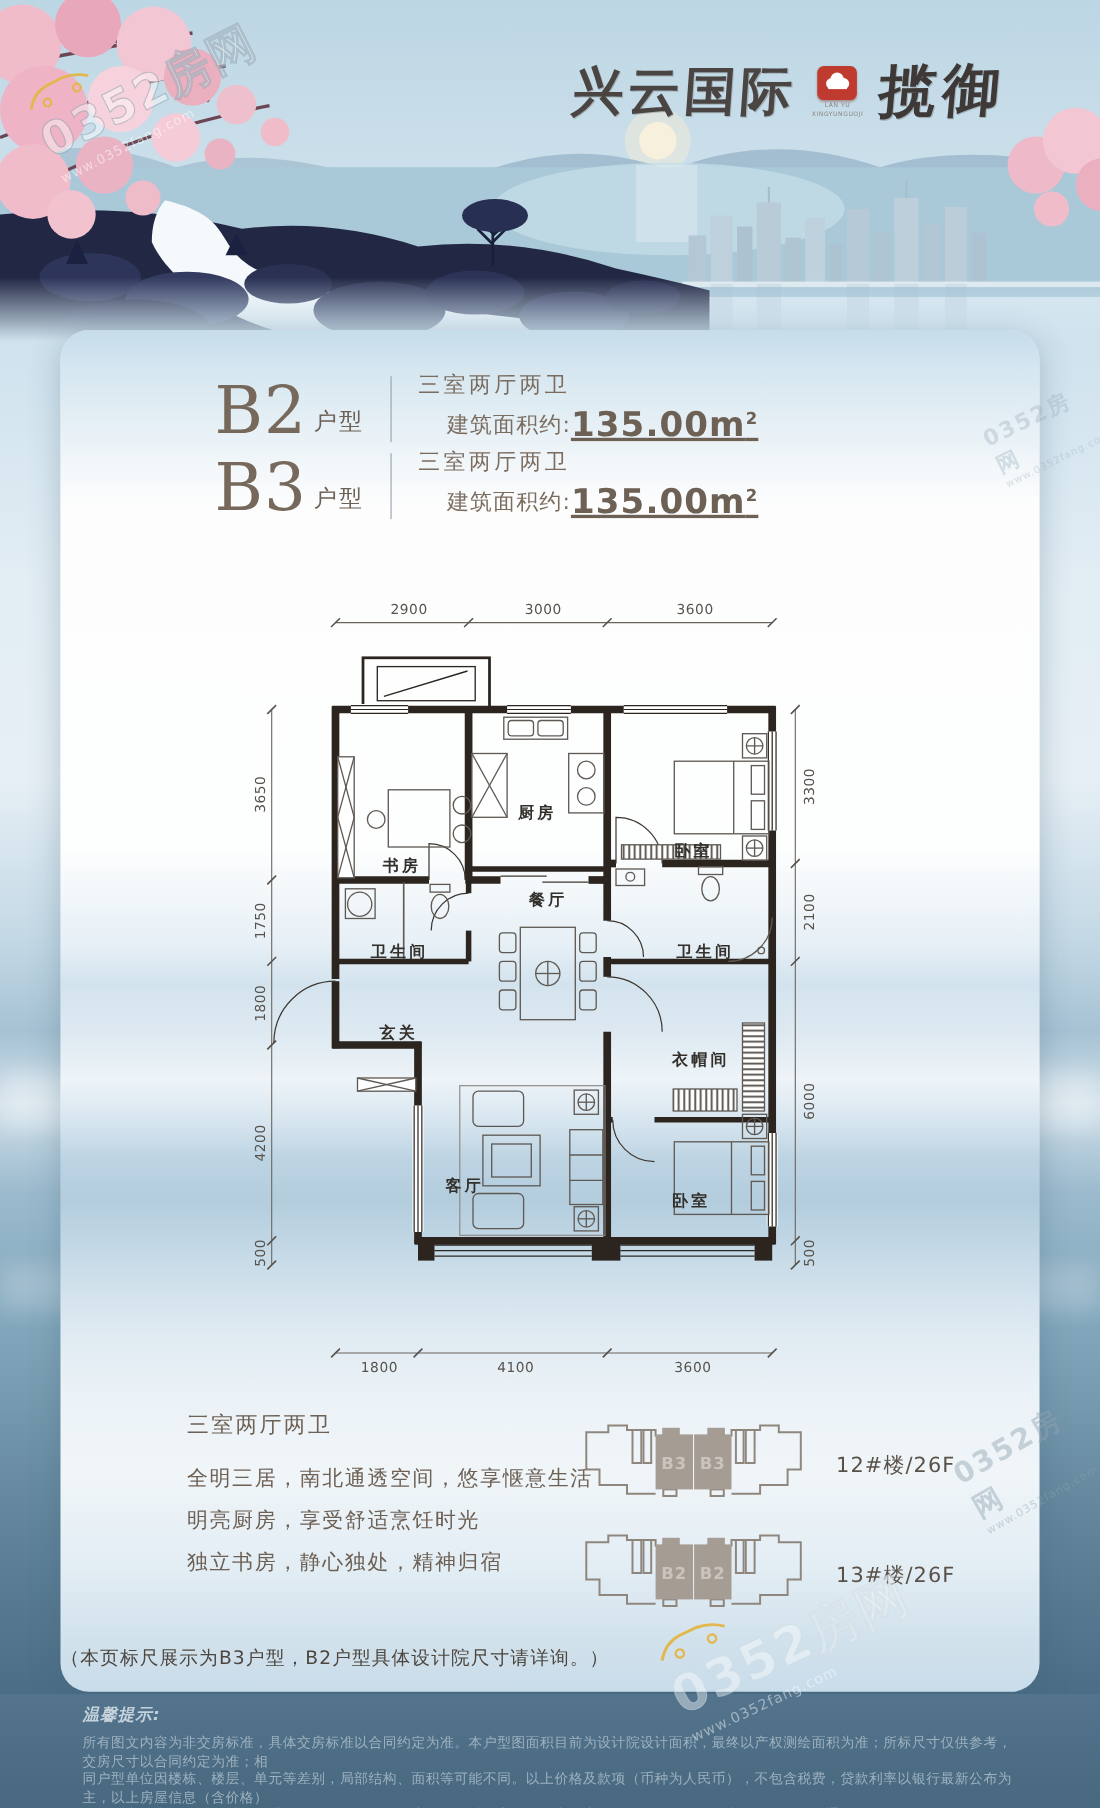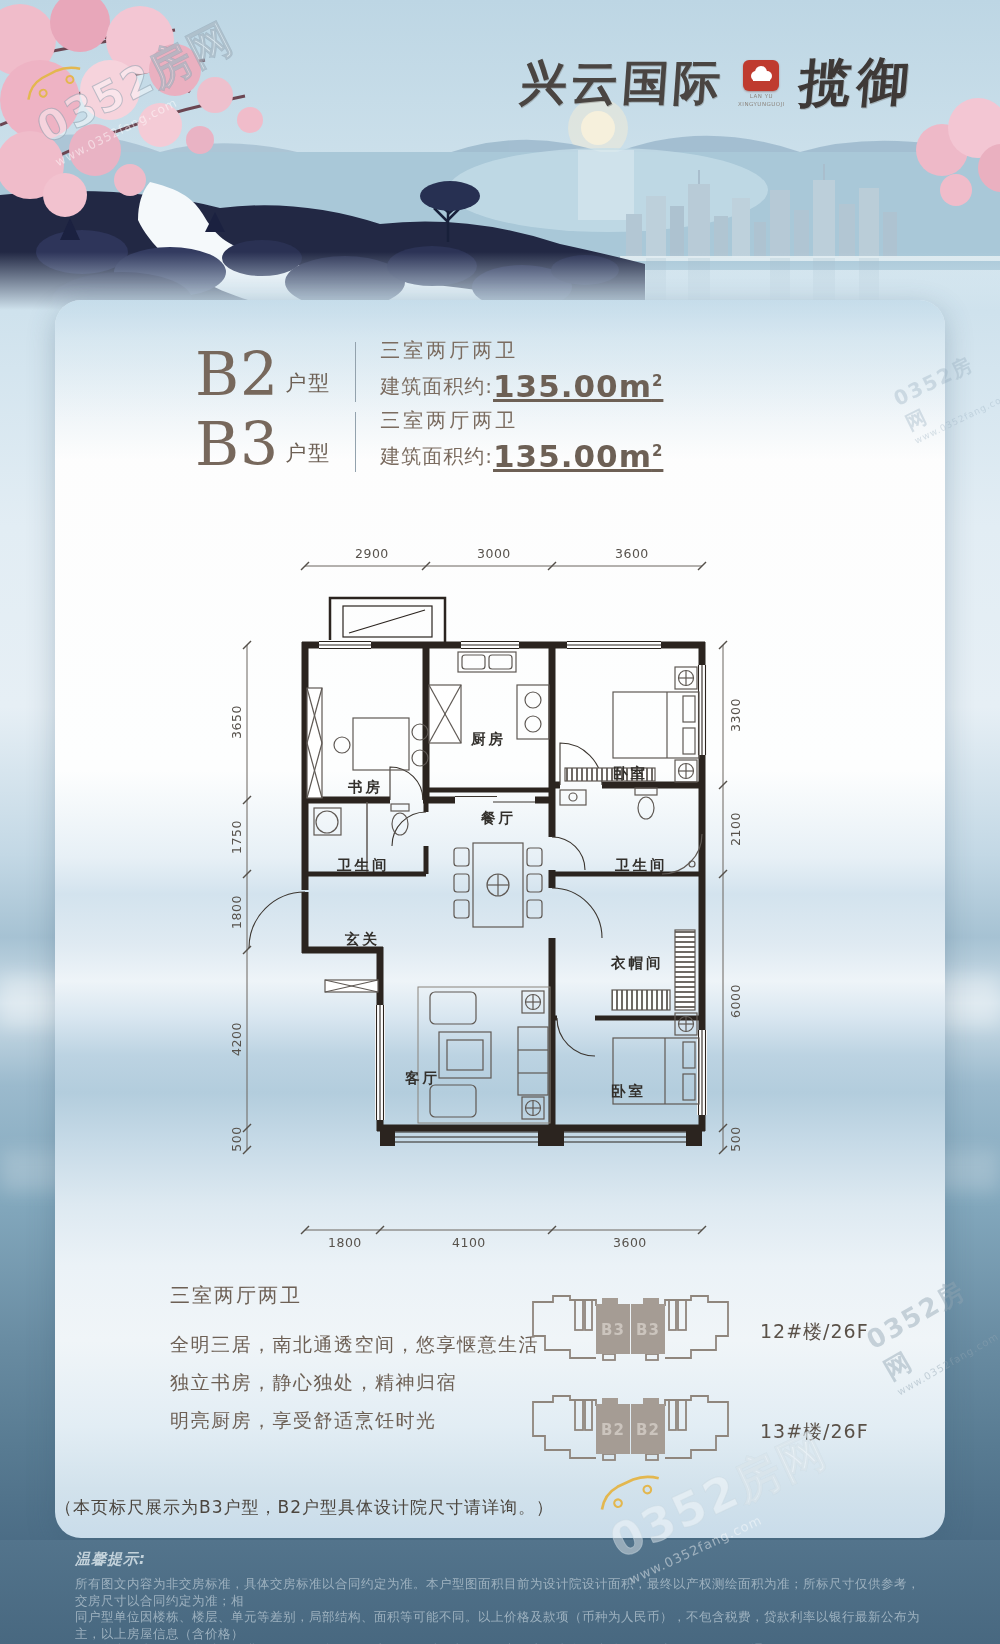--- a/index.html
+++ b/index.html
@@ -37,21 +37,21 @@
     background:linear-gradient(180deg, rgba(168,203,224,.55), rgba(168,203,224,0)); }
 
   .unit-row { position:absolute; left:140px; display:flex; align-items:flex-end; height:70px; }
   .unit-row.r1 { top:34px; } .unit-row.r2 { top:104px; }
   .unit-code { font-family:"DejaVu Serif","Liberation Serif",serif; font-size:60px; line-height:60px;
     color:#77685c; letter-spacing:1px; }
   .unit-suffix { font-size:21px; color:#6d6055; letter-spacing:2px; padding:0 0 7px 6px; }
   .unit-divider { width:1px; height:60px; background:#93a2ad; margin:0 24px 2px 24px; }
   .unit-right { padding-bottom:2px; }
   .unit-rooms { font-size:20px; color:#7b6c60; letter-spacing:3px; line-height:26px; }
-  .unit-arealine { display:flex; align-items:flex-end; margin-top:2px; }
+  .unit-arealine { display:flex; align-items:flex-end; margin-top:2px;margin-left:26px; }
   .unit-area-prefix { font-size:20px; color:#7b6c60; letter-spacing:1px; padding-bottom:2px; }
   .unit-area { font-size:31px; font-weight:bold; color:#6d6055; line-height:32px; letter-spacing:1px;text-decoration:underline; }
   .unit-area sup { font-size:15px; }
 
   .plan-wrap { position:absolute; left:160px; top:240px; width:540px; height:710px; }
   .room-label { font-size:14.5px; font-weight:600; fill:#33302c; letter-spacing:3px; }
   .dim-label { font-size:12.5px; fill:#57524c; letter-spacing:.5px; }
 
   .features { position:absolute; left:115px; top:982px; }
   .features .f-title { font-size:20px; color:#6d6055; letter-spacing:2px; margin-bottom:16px; }
@@ -493,22 +493,22 @@
       <text class="room-label" x="396" y="428">衣帽间</text>
       <text class="room-label" x="190" y="543">客厅</text>
       <text class="room-label" x="396" y="556">卧室</text>
     </g>
   </svg>
   </div>
 
   <div class="features">
     <div class="f-title">三室两厅两卫</div>
     <div class="f-line">全明三居，南北通透空间，悠享惬意生活</div>
+    <div class="f-line">明亮厨房，享受舒适烹饪时光</div>
     <div class="f-line">独立书房，静心独处，精神归宿</div>
-    <div class="f-line">明亮厨房，享受舒适烹饪时光</div>
   </div>
 
   <div class="buildings">
     <div class="building-row">
       <svg viewBox="0 0 215 88" width="215" height="88">
         <g stroke="#8f867d" stroke-width="1.8" fill="none">
           <path d="M73,18 L73,12 L47,12 L47,8 L30,8 L30,14 L10,14 L10,48 L22,48 L22,62 L47,62 L47,70 L73,70"></path>
           <path d="M142,18 L142,12 L168,12 L168,8 L185,8 L185,14 L205,14 L205,48 L193,48 L193,62 L168,62 L168,70 L142,70"></path>
           <rect x="52" y="12" width="8" height="30"></rect>
             <rect x="62" y="12" width="7" height="30"></rect>

